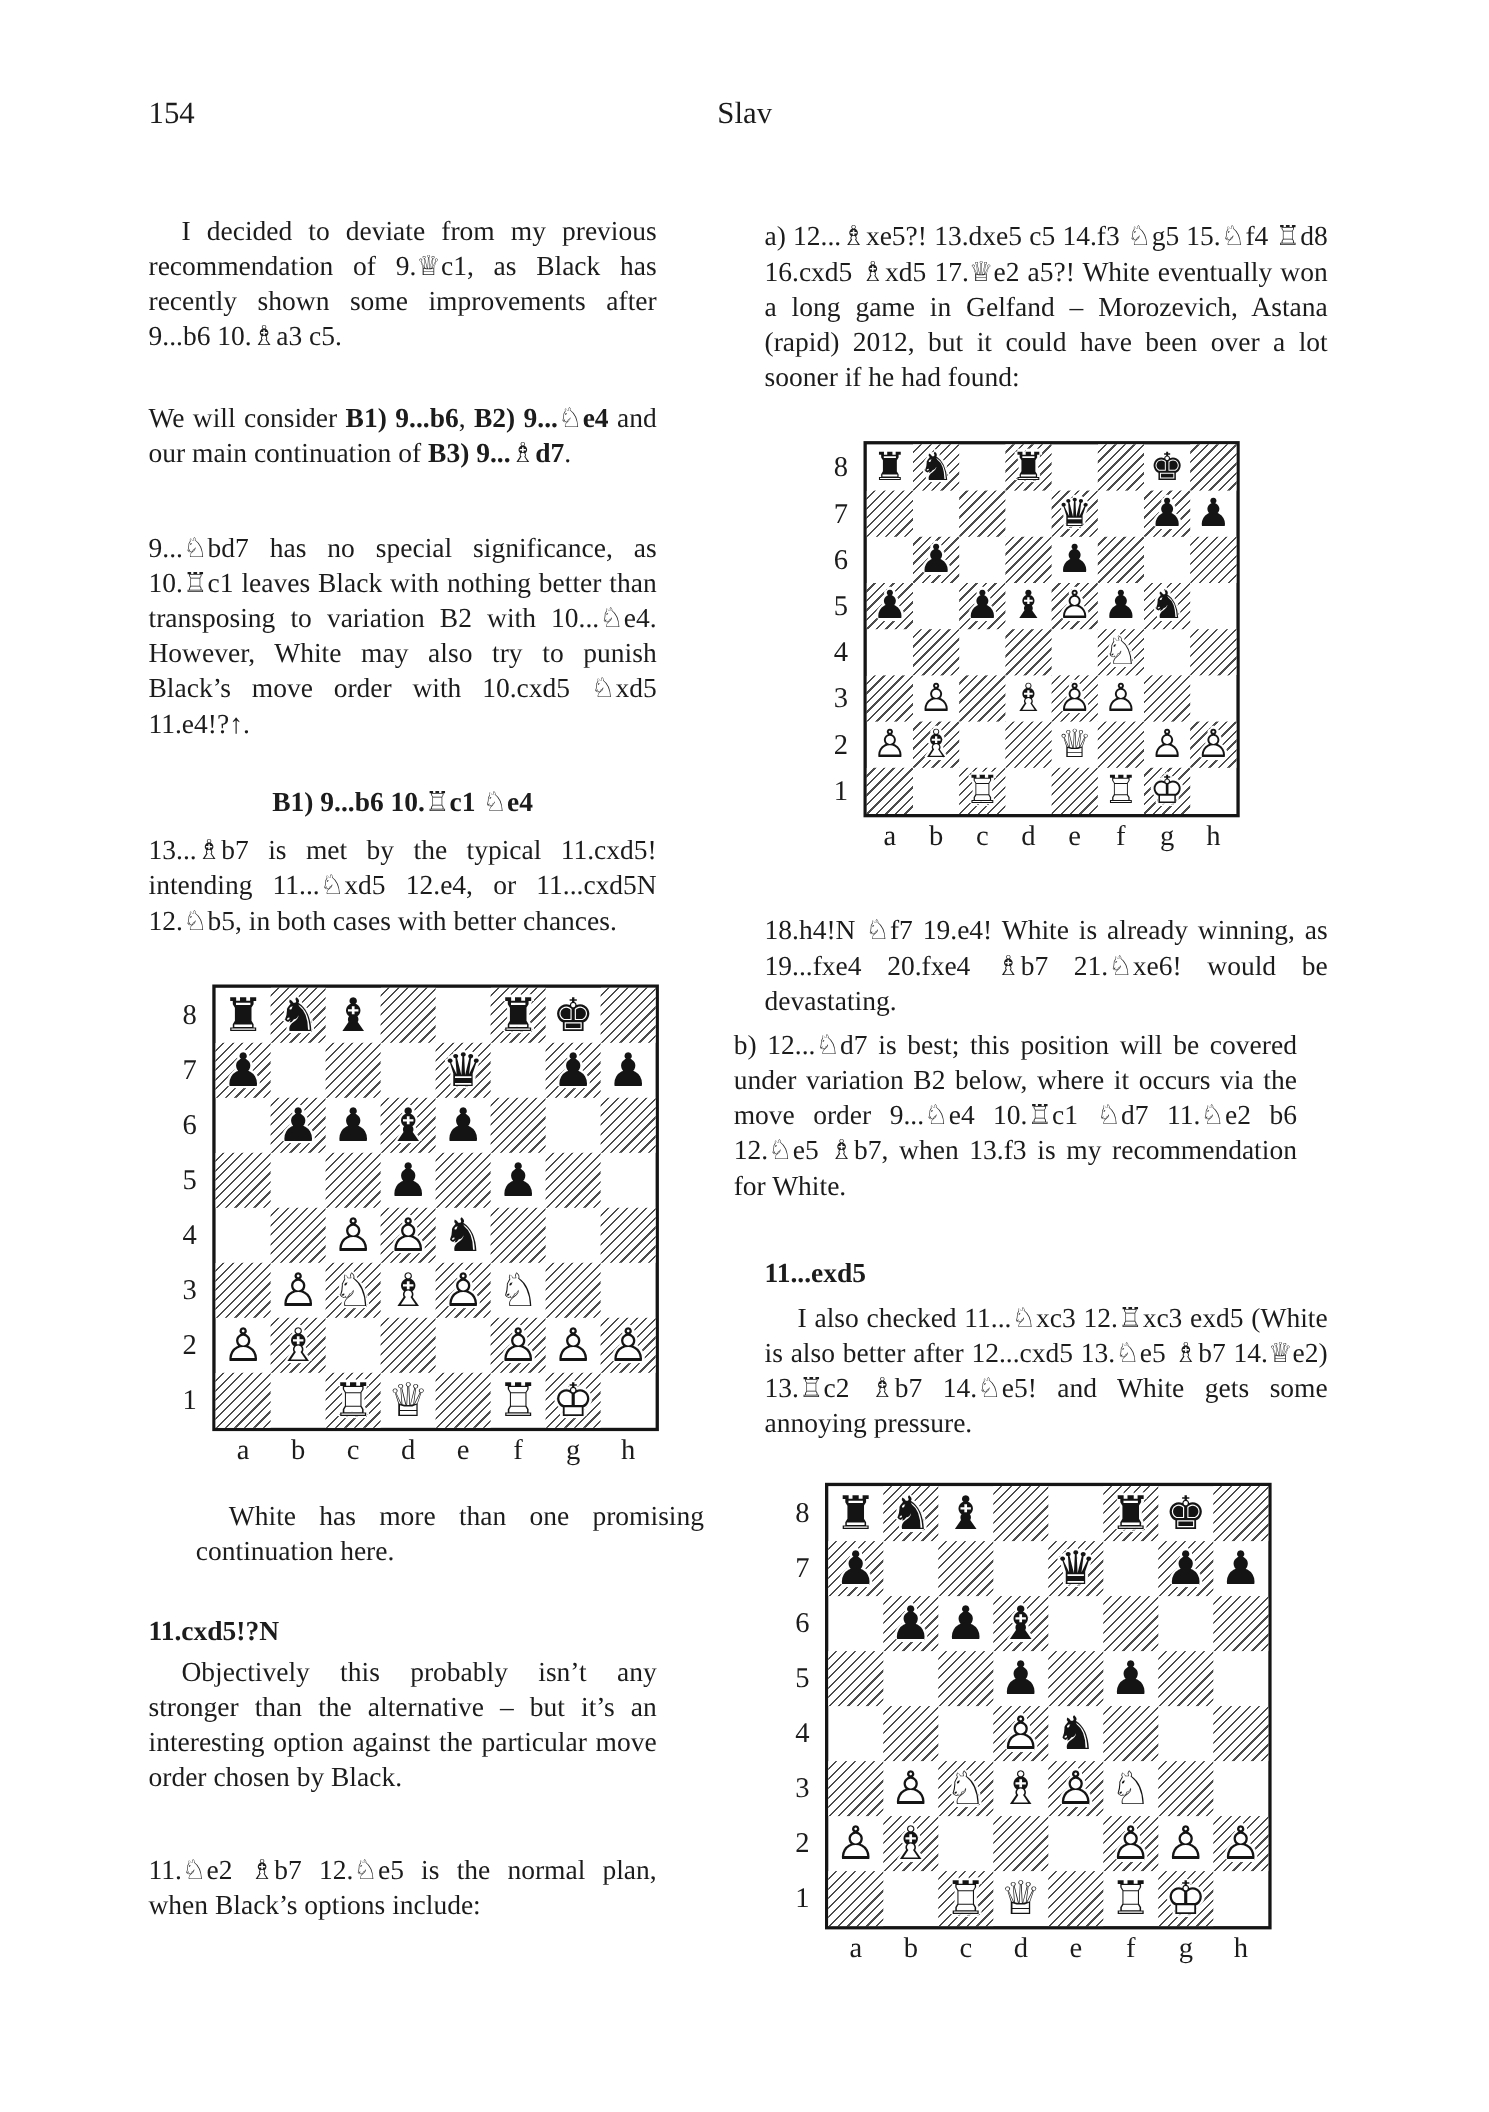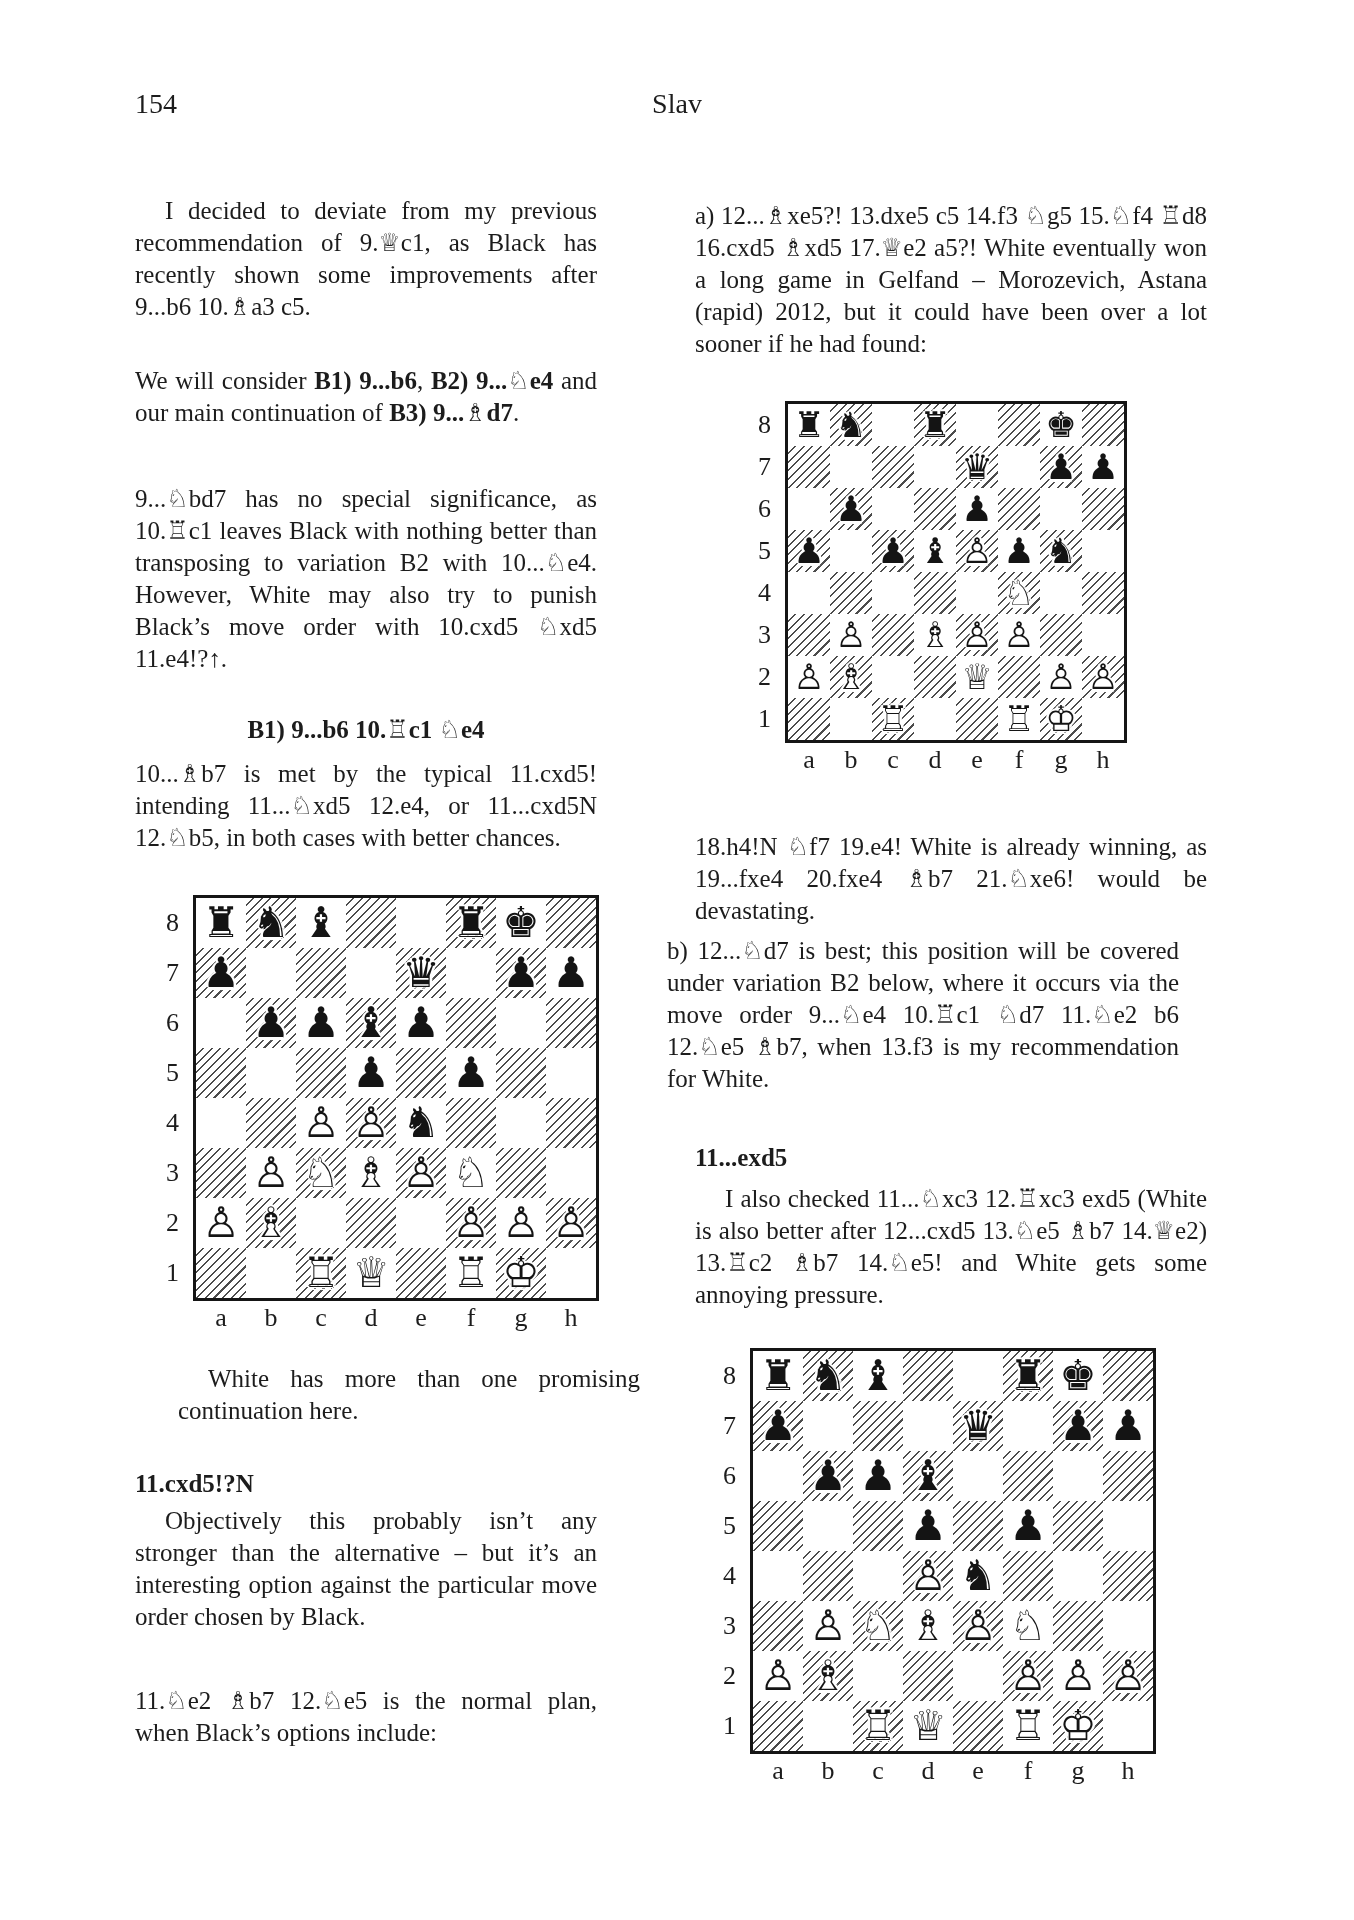--- a/index.html
+++ b/index.html
@@ -45,21 +45,21 @@
 <body>
 
 <div class="abs hdr" style="left:135px;top:88px;">154</div>
 <div class="abs hdr center" style="left:0;right:0;top:88px;">Slav</div>
 
 <div>
   <div class="abs para indent" style="left:135px;top:195px;width:462px;"><span>I decided to deviate from my previous recommendation of 9.♕c1, as Black has recently shown some improvements after 9...b6 10.♗a3 c5.</span></div>
   <div class="abs para" style="left:135px;top:365px;width:462px;"><span>We will consider </span><span class="b">B1) 9...b6</span><span>, </span><span class="b">B2) 9...♘e4</span><span> and our main continuation of </span><span class="b">B3) 9...♗d7</span><span>.</span></div>
   <div class="abs para" style="left:135px;top:483px;width:462px;"><span>9...♘bd7 has no special significance, as 10.♖c1 leaves Black with nothing better than transposing to variation B2 with 10...♘e4. However, White may also try to punish Black’s move order with 10.cxd5 ♘xd5 11.e4!?↑.</span></div>
   <div class="abs heading center" style="left:135px;top:686px;width:462px;margin-top:28px;"><span class="b">B1) 9...b6 10.♖c1 ♘e4</span></div>
-  <div class="abs para" style="left:135px;top:758px;width:462px;"><span>10...♗b7 is met by the typical 11.cxd5! intending 11...♘xd5 12.e4, or 11...cxd5N 12.♘b5, in both cases with better chances.</span></div>
+  <div class="abs para" style="left:135px;top:758px;width:462px;"><span>13...♗b7 is met by the typical 11.cxd5! intending 11...♘xd5 12.e4, or 11...cxd5N 12.♘b5, in both cases with better chances.</span></div>
 
   <div class="diagram" style="left:153px;top:895px;--sq:50px;">
       <div class="dgm-ranks">
         <div class="rank-label">8</div>
         <div class="rank-label">7</div>
         <div class="rank-label">6</div>
         <div class="rank-label">5</div>
         <div class="rank-label">4</div>
         <div class="rank-label">3</div>
         <div class="rank-label">2</div>

